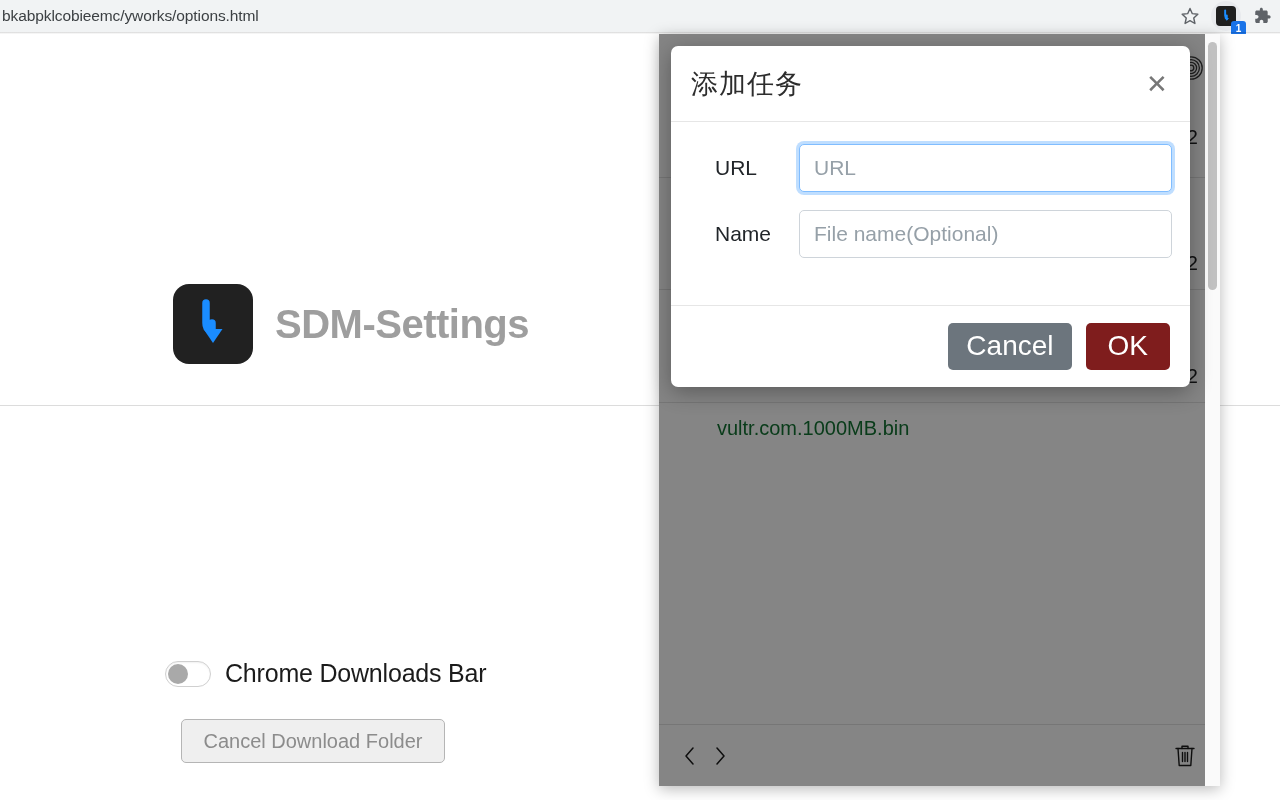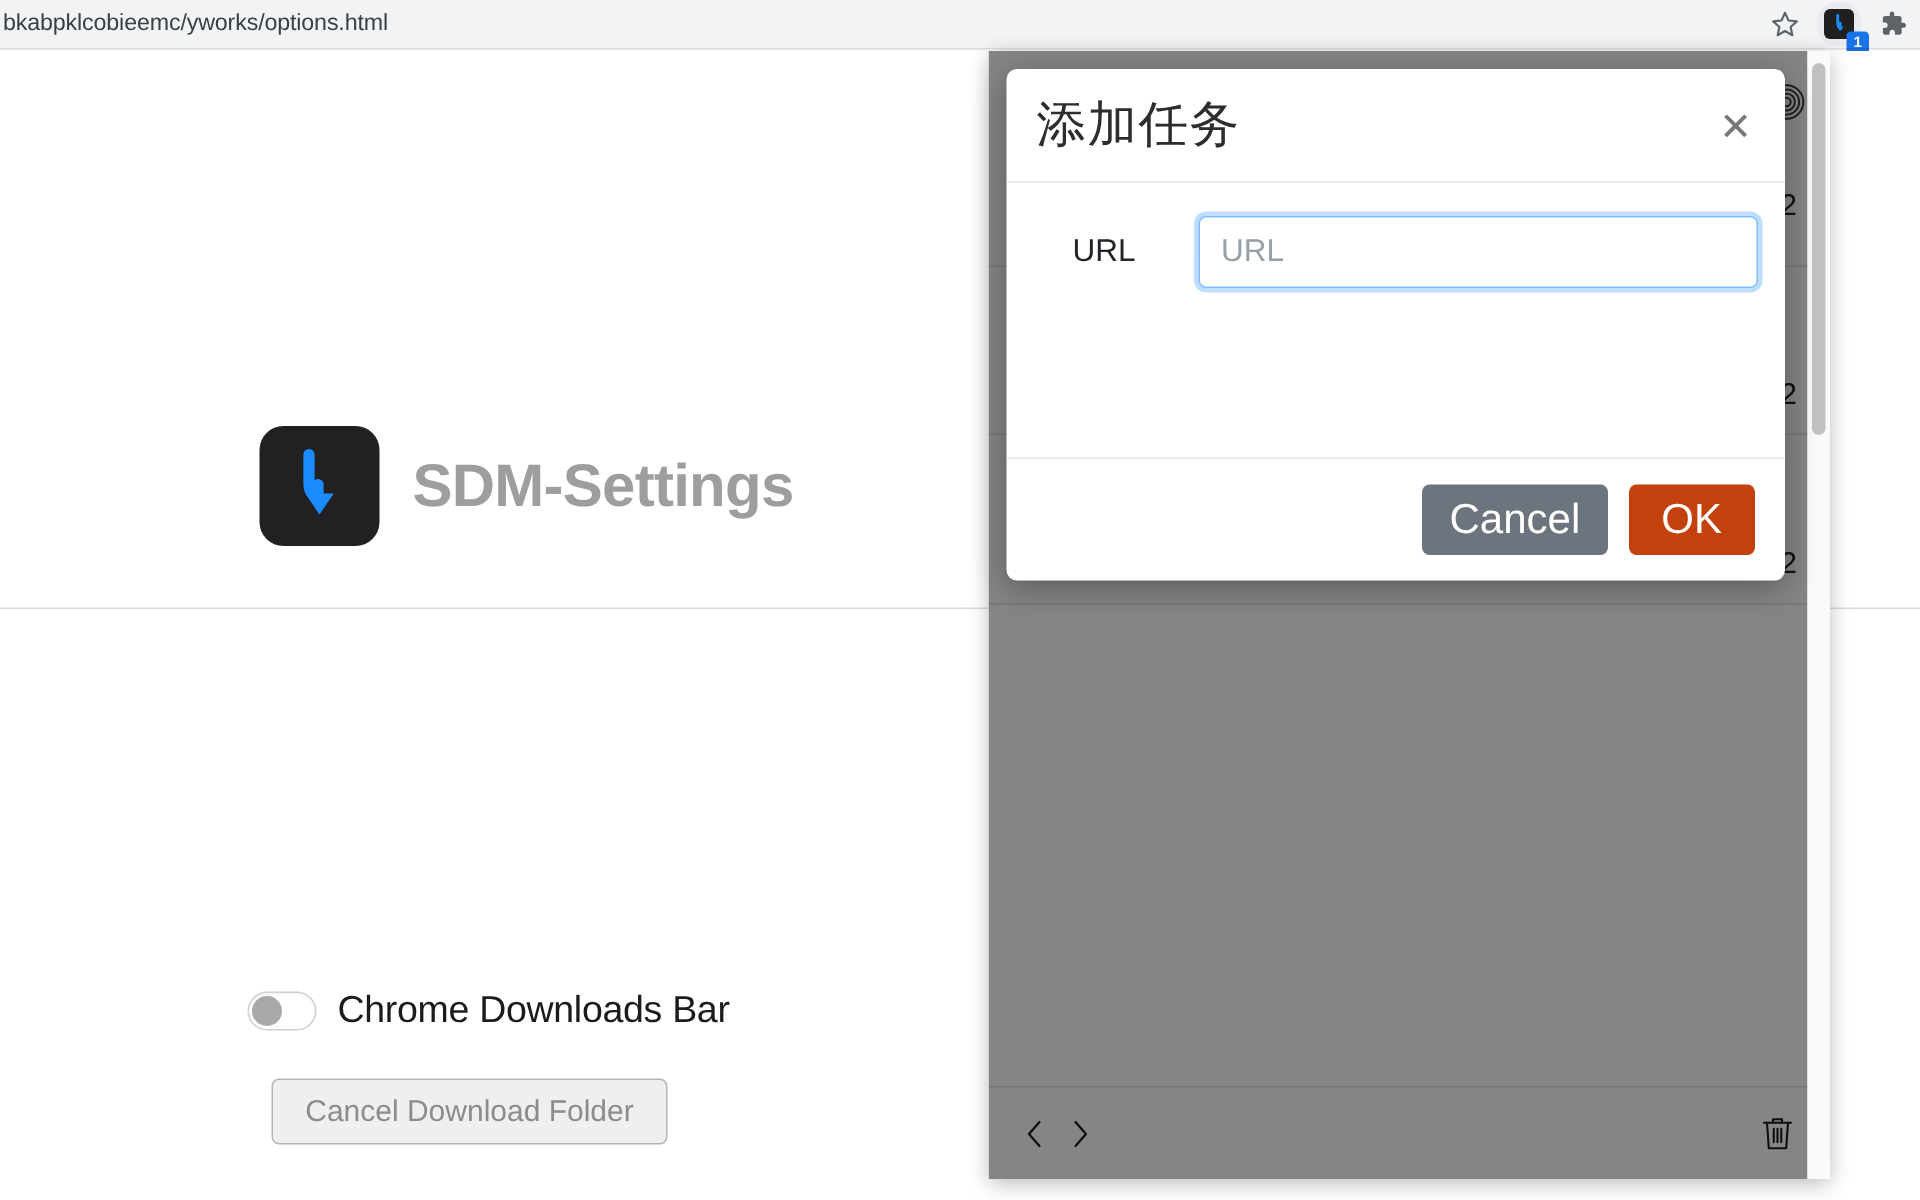--- a/index.html
+++ b/index.html
@@ -262,21 +262,21 @@
     overflow: hidden;
   }
   .modal-header {
     position: relative;
     height: 76px;
     border-bottom: 1px solid #e6e6e6;
     display: flex; align-items: center;
     padding: 0 20px 0 20px;
   }
   .modal-title {
-    font-size: 33px;
+    font-size: 27px;
     color: #2d2d2d;
     font-family: "DejaVu Sans", "Liberation Sans", sans-serif;
     letter-spacing: 1px;
   }
   .modal-close {
     position: absolute;
     right: 18px; top: 50%;
     transform: translateY(-50%);
     width: 30px; height: 30px;
     display: flex; align-items: center; justify-content: center;
@@ -330,21 +330,21 @@
     border-radius: 5px;
     font-size: 28px;
     font-family: "Liberation Sans", sans-serif;
     padding: 0 18px;
     height: 47px;
     color: #ffffff;
     cursor: pointer;
     line-height: 1;
   }
   .btn-cancel { background: #6c757d; }
-  .btn-ok { background: #c2410c; padding: 0 22px; }
+  .btn-ok { background: #7f1d1d; padding: 0 22px; }
 </style>
 </head>
 <body>
 
 <div id="root">
 
   <div class="chrome-bar">
     <div class="omnibox-text">bkabpklcobieemc/yworks/options.html</div>
     <div class="chrome-actions">
 
@@ -465,20 +465,26 @@
           <div class="dl-body">
             <div class="dl-name">gimp-2.10.14-x86_64.dmg</div>
             <div class="dl-url">https://download.gimp.org/pub/gimp/v2.10/osx/g</div>
             <div class="dl-meta">
               <span>160.2 MB/160.2 MB</span>
               <span>2020-10-12</span>
             </div>
           </div>
         </div>
 
+        <div class="dl-row" style="min-height:40px; border-bottom:none; align-items:flex-start;">
+          <div class="dl-icon"></div>
+          <div class="dl-body">
+            <div class="dl-name green">vultr.com.1000MB.bin</div>
+          </div>
+        </div>
 
       </div>
 
       <div class="popup-footer">
         <div class="nav-group">
           <div class="nav-btn">
             <svg width="18" height="24" viewBox="0 0 18 24" fill="none" stroke="#1b1b1b" stroke-width="1.5" stroke-linecap="round" stroke-linejoin="round">
               <polyline points="12,4 5,12 12,20"></polyline>
             </svg>
           </div>
@@ -510,20 +516,24 @@
     <div class="modal-header">
       <div class="modal-title">添加任务</div>
       <div class="modal-close">✕</div>
     </div>
 
     <div class="modal-body">
       <div class="form-row">
         <div class="form-label">URL</div>
         <input class="form-input focused" type="text" autofocus="" placeholder="URL" style="">
       </div>
+      <div class="form-row">
+        <div class="form-label">Name</div>
+        <input class="form-input" type="text" placeholder="File name(Optional)" style="">
+      </div>
     </div>
 
     <div class="modal-footer">
       <button class="btn btn-cancel">Cancel</button>
       <button class="btn btn-ok">OK</button>
     </div>
   </div>
 
 </div>
 

